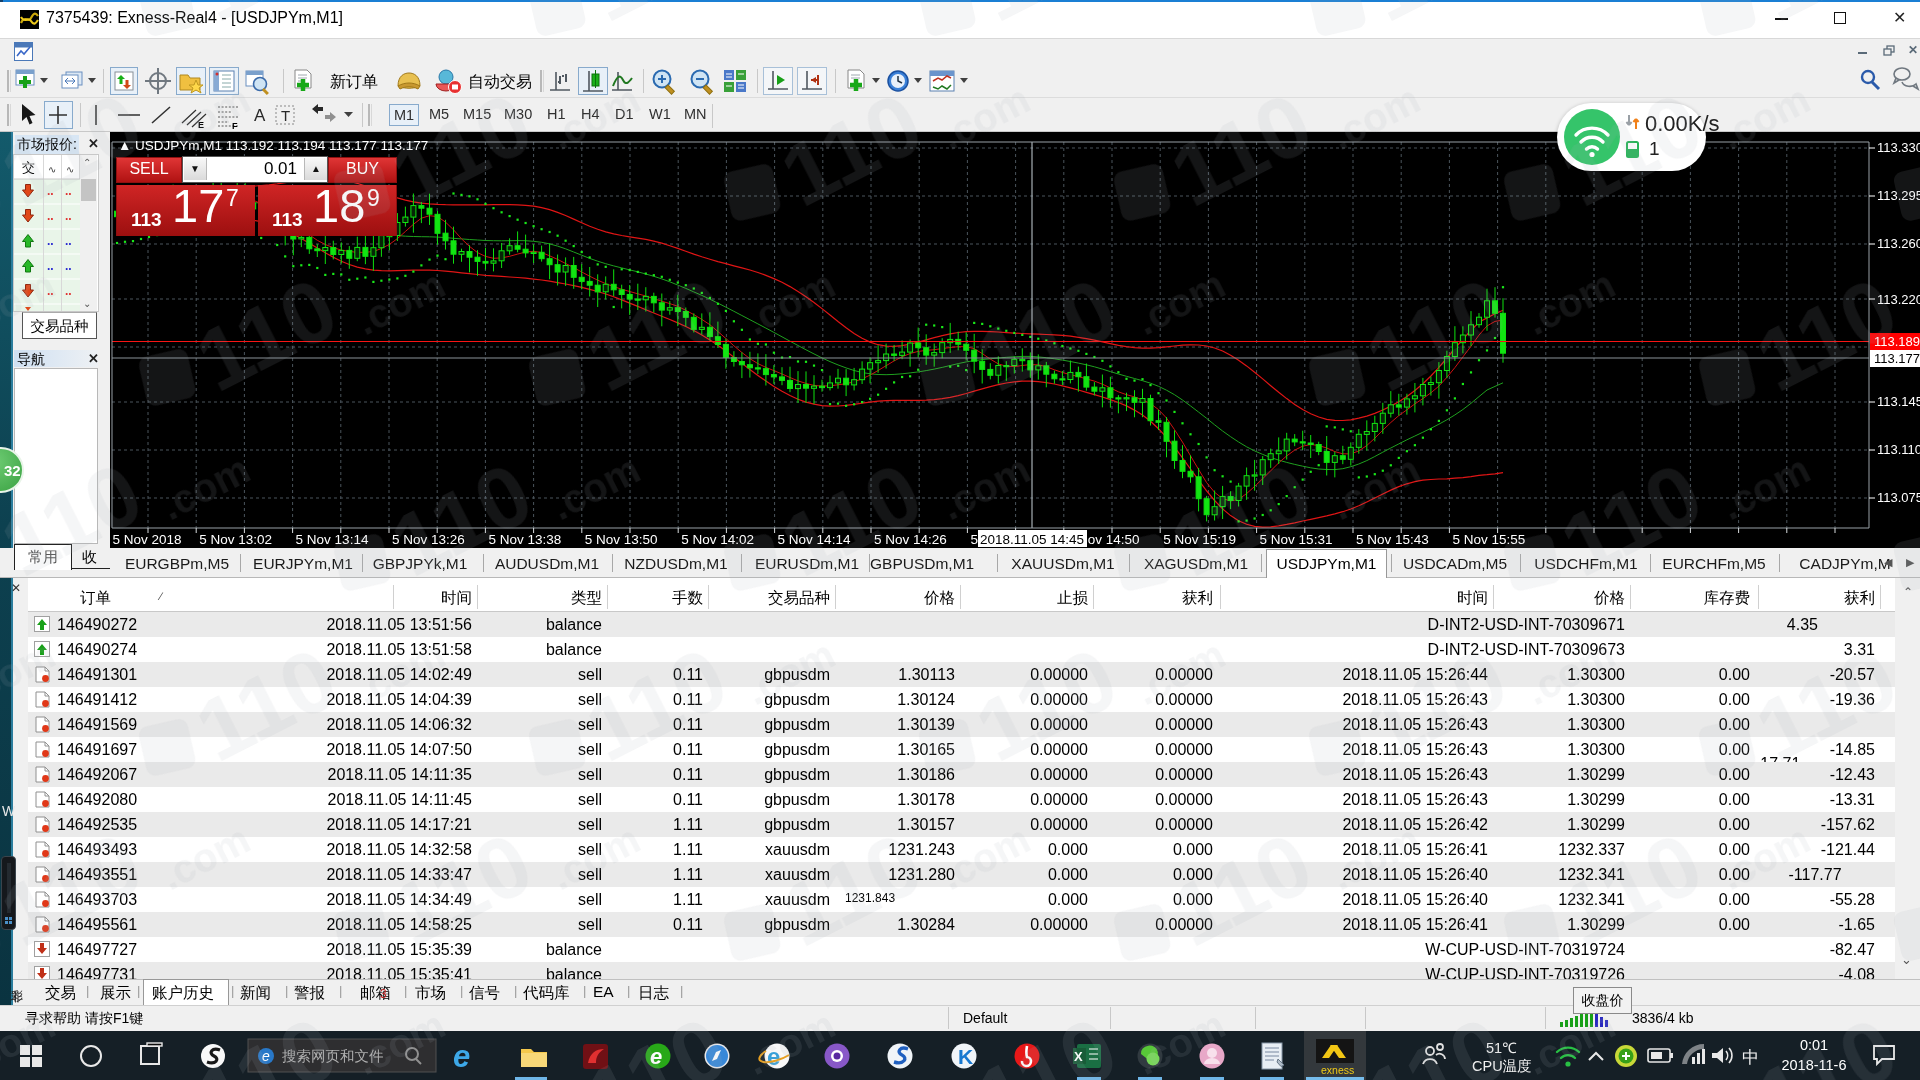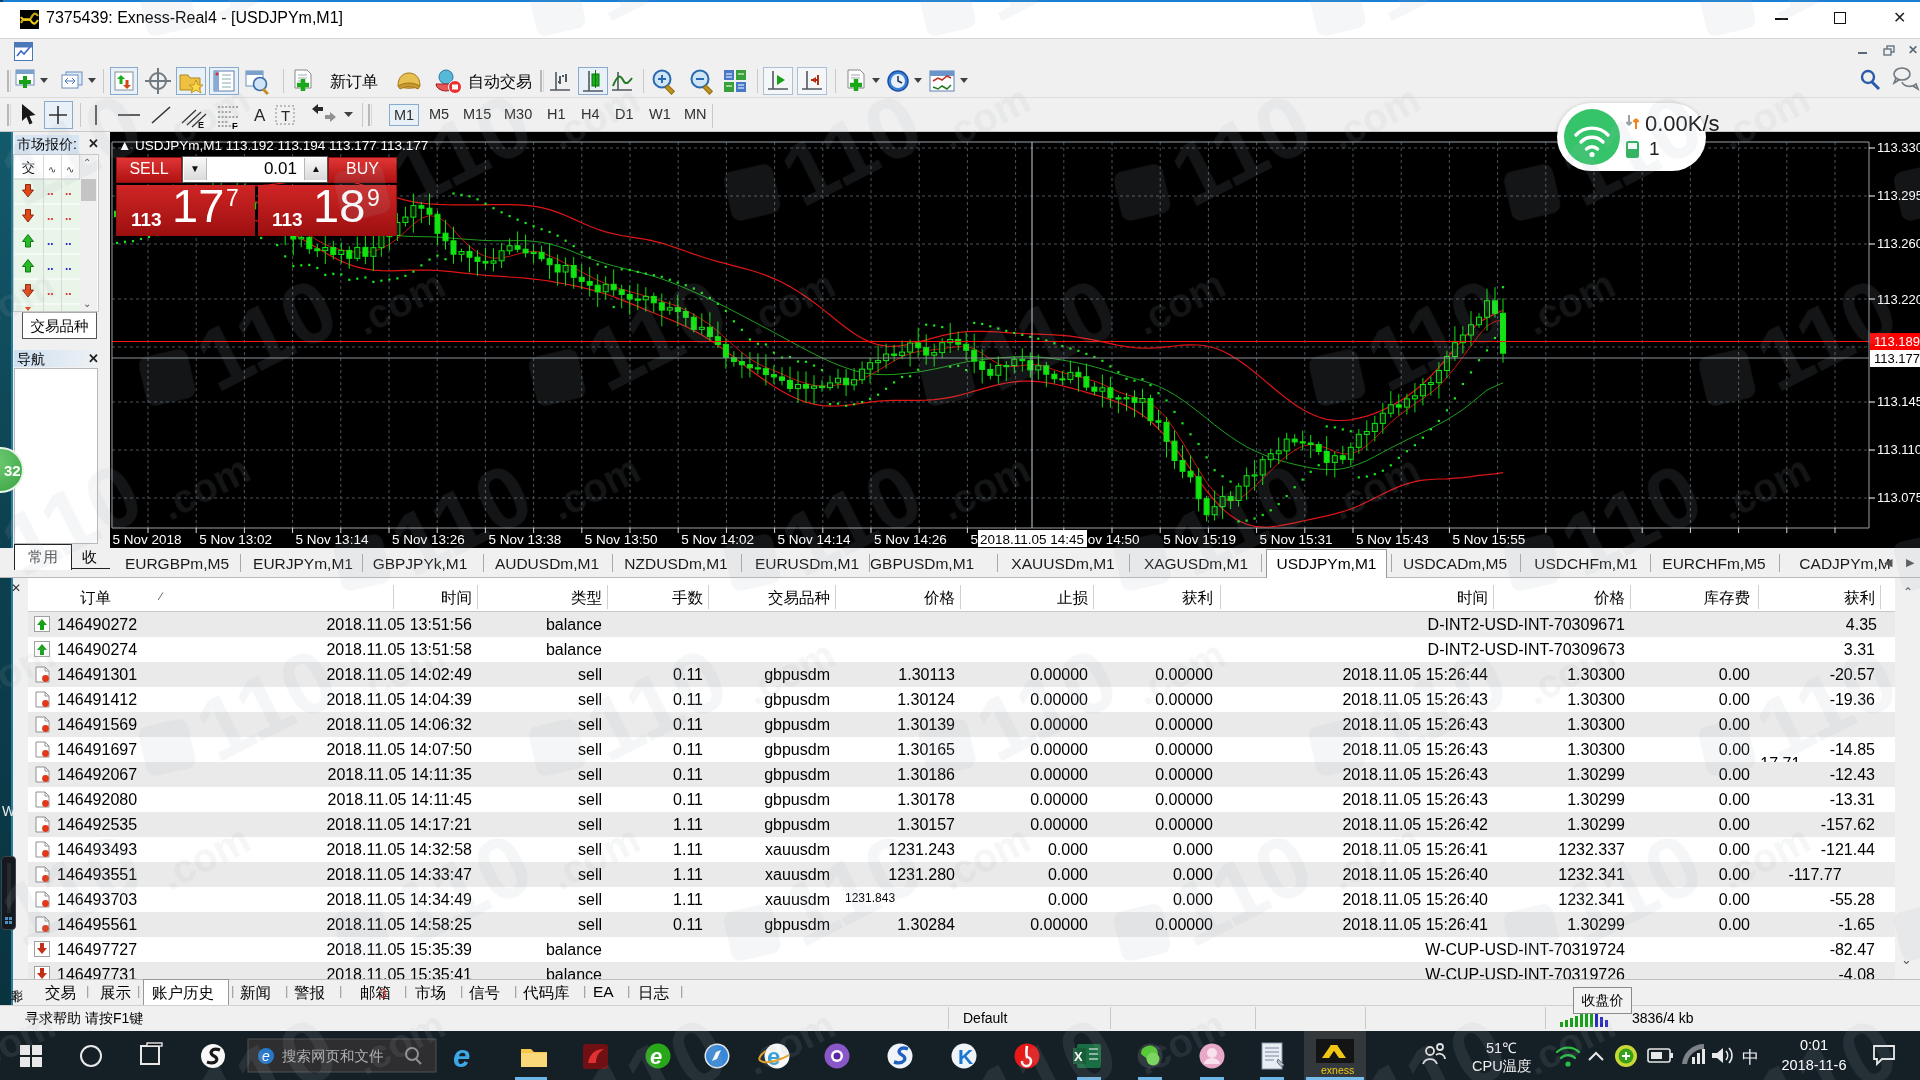--- a/index.html
+++ b/index.html
@@ -1084,21 +1084,21 @@
 <div class="abs" style="left:1880px;top:585px;width:1px;height:24px;background:#d0d0d0"></div>
 <div class="abs" style="left:28px;top:612px;width:1867px;height:25px;background:#eaeaea"></div>
 <svg class="abs" style="left:34px;top:616px" width="16" height="16">
       <rect x="0.5" y="0.5" width="15" height="15" fill="#fff" stroke="#a0a0a0"></rect>
       <path d="M8 3 l5 6 h-3 v5 h-4 v-5 h-3 z" fill="#18a018"></path>
     </svg>
 <div class="abs" style="left:57px;top:616px;font-size:16px;color:#000">146490272</div>
 <div class="abs" style="left:292px;top:616px;width:180px;text-align:right;font-size:16px;color:#000">2018.11.05 13:51:56</div>
 <div class="abs" style="left:482px;top:616px;width:120px;text-align:right;font-size:16px;color:#000">balance</div>
 <div class="abs" style="left:1355px;top:616px;width:270px;text-align:right;font-size:16px;color:#000">D-INT2-USD-INT-70309671</div>
-<div class="abs" style="left:1757px;top:616px;width:120px;text-align:right;font-size:16px;color:#000">4.35</div>
+<div class="abs" style="left:1698px;top:616px;width:120px;text-align:right;font-size:16px;color:#000">4.35</div>
 <svg class="abs" style="left:34px;top:641px" width="16" height="16">
       <rect x="0.5" y="0.5" width="15" height="15" fill="#fff" stroke="#a0a0a0"></rect>
       <path d="M8 3 l5 6 h-3 v5 h-4 v-5 h-3 z" fill="#18a018"></path>
     </svg>
 <div class="abs" style="left:57px;top:641px;font-size:16px;color:#000">146490274</div>
 <div class="abs" style="left:292px;top:641px;width:180px;text-align:right;font-size:16px;color:#000">2018.11.05 13:51:58</div>
 <div class="abs" style="left:482px;top:641px;width:120px;text-align:right;font-size:16px;color:#000">balance</div>
 <div class="abs" style="left:1355px;top:641px;width:270px;text-align:right;font-size:16px;color:#000">D-INT2-USD-INT-70309673</div>
 <div class="abs" style="left:1755px;top:641px;width:120px;text-align:right;font-size:16px;color:#000">3.31</div>
 <div class="abs" style="left:28px;top:662px;width:1867px;height:25px;background:#eaeaea"></div>

